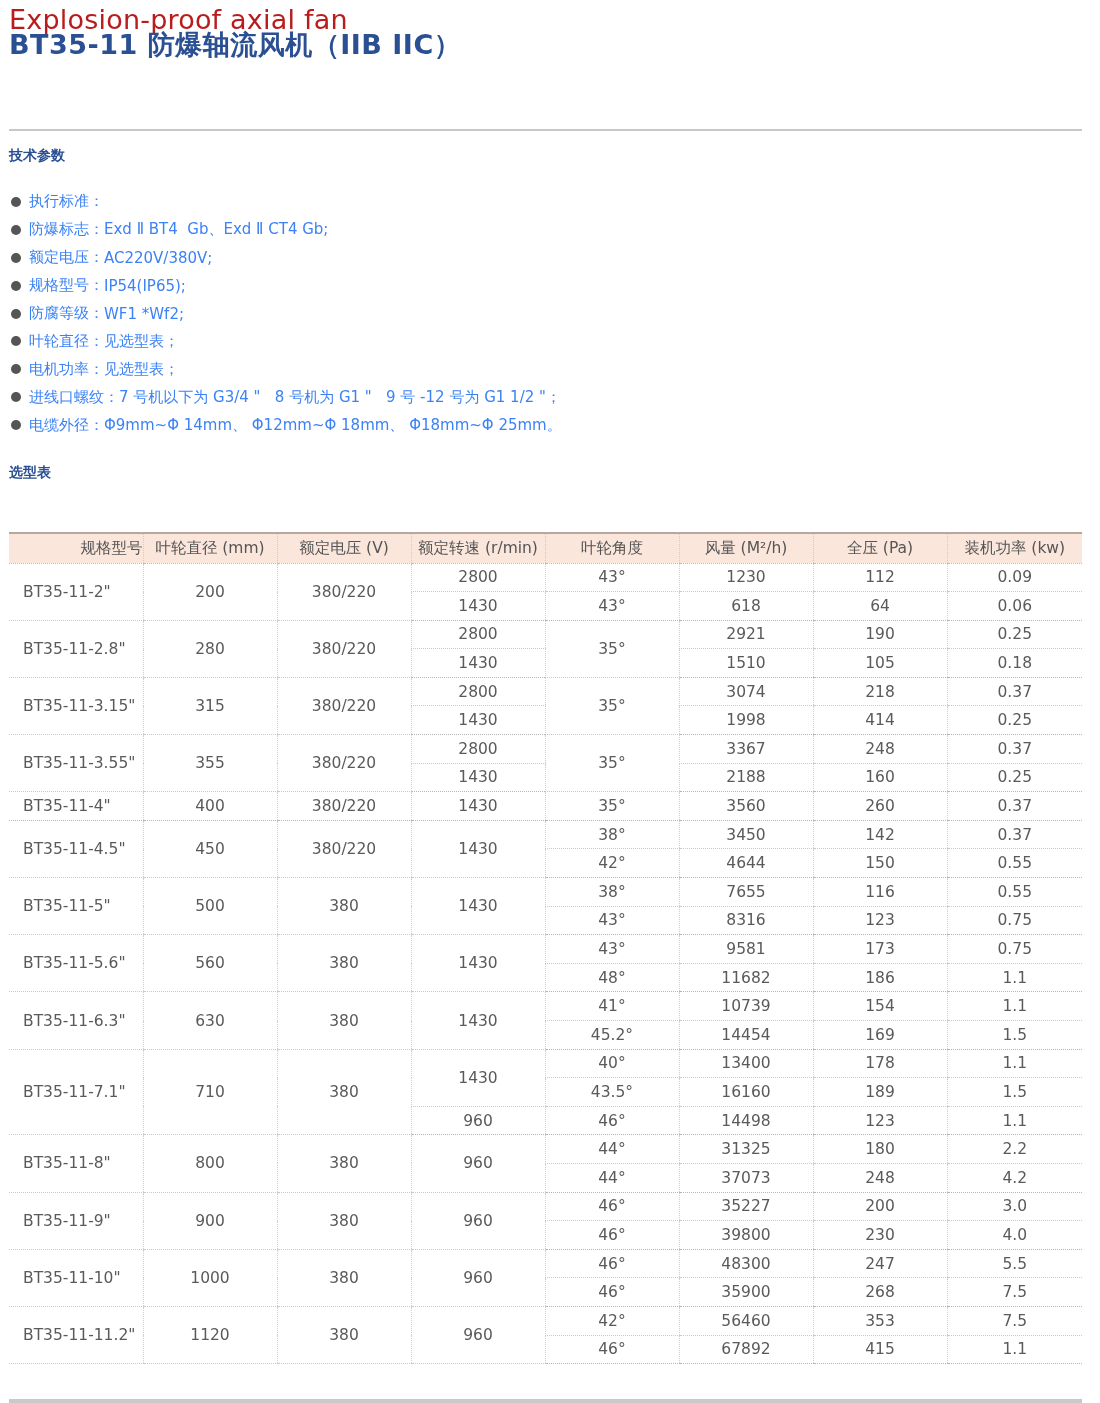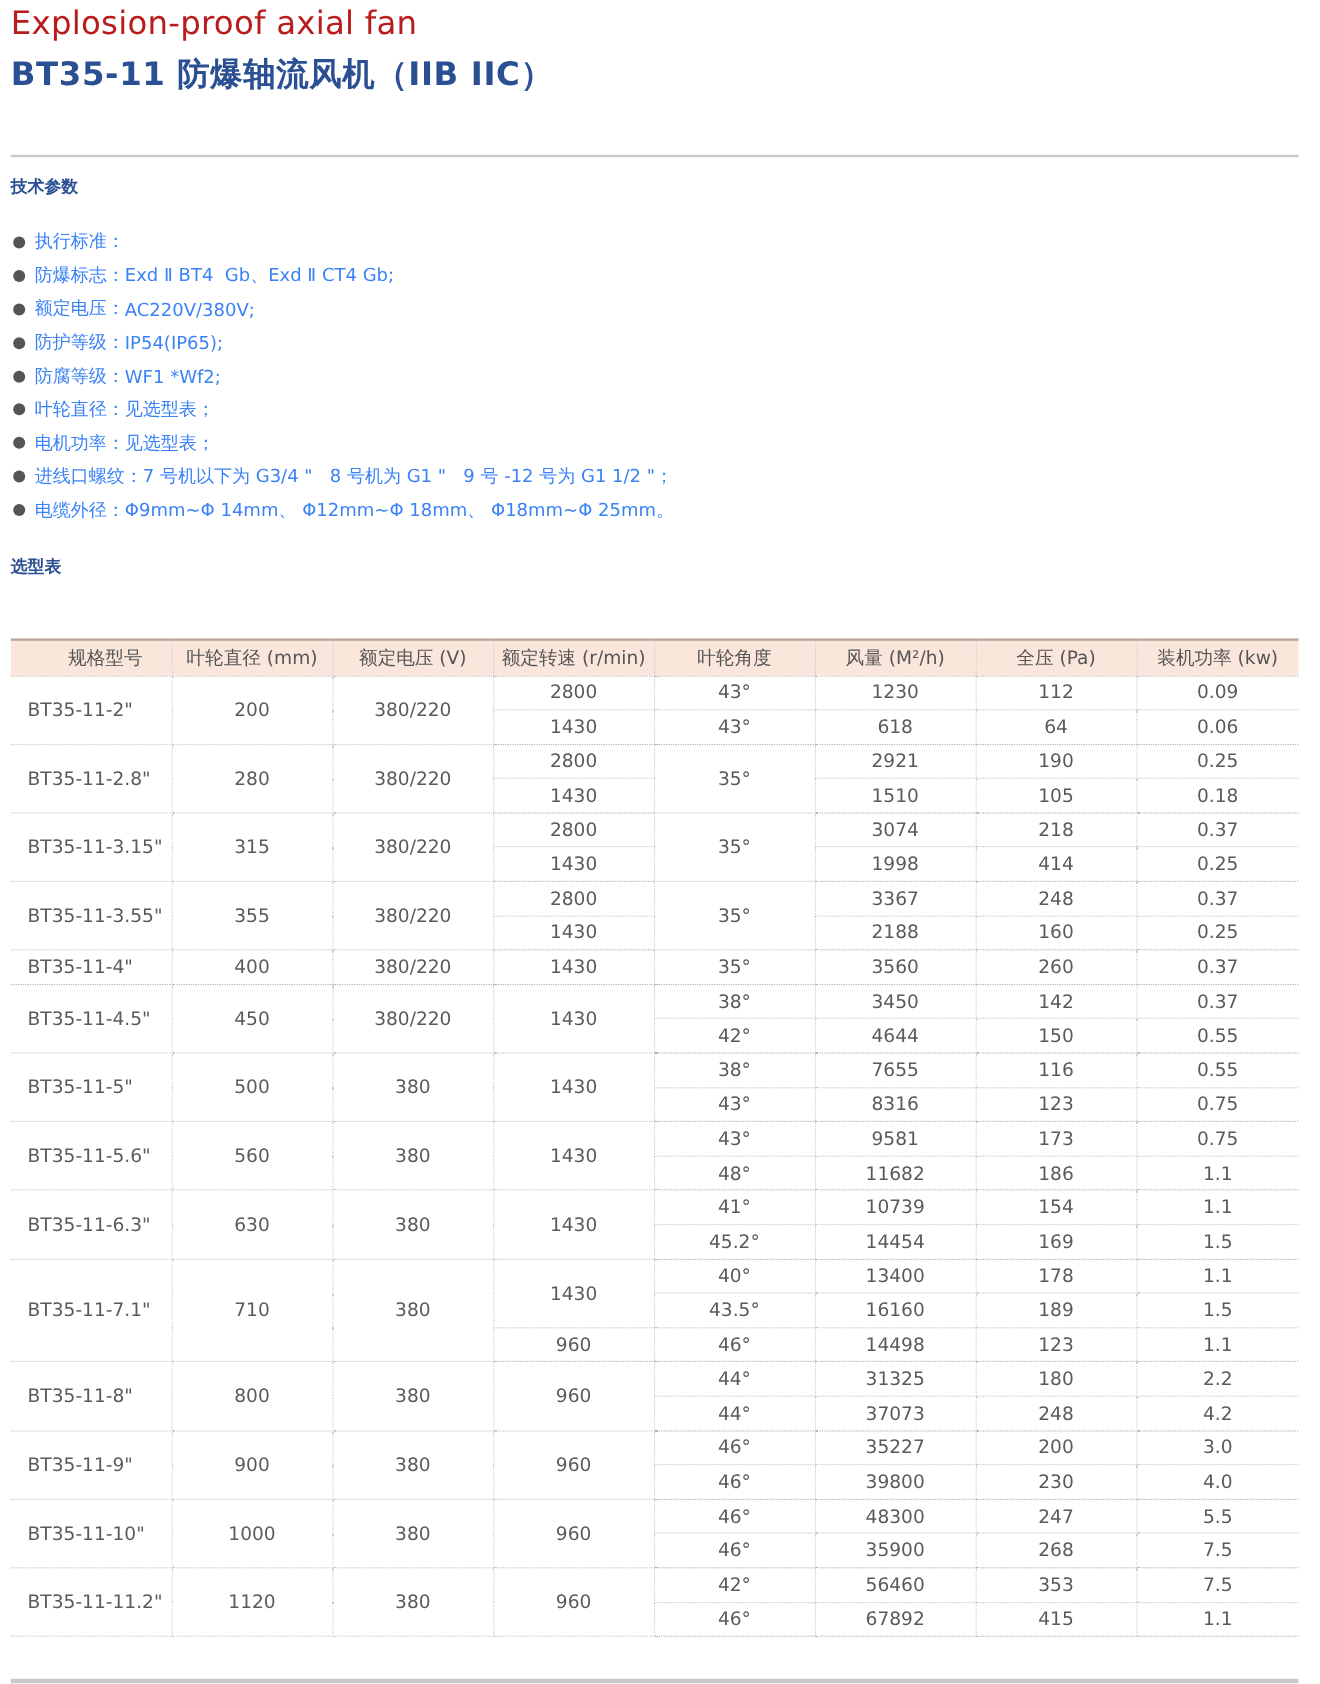--- a/index.html
+++ b/index.html
@@ -4,21 +4,21 @@
 <style>
   * { box-sizing: border-box; margin: 0; padding: 0; }
   html, body { width: 1100px; height: 1403px; background: #ffffff; overflow: hidden; }
   body { font-family: "DejaVu Sans", "Liberation Sans", sans-serif; color: #555; position: relative; }
 
   .title-en {
     position: absolute; left: 9px; top: 4px;
     font-size: 27px; color: #b91c1c; font-weight: normal; letter-spacing: 0.2px;
   }
   .title-cn {
-    position: absolute; left: 9px; top: 44px;
+    position: absolute; left: 9px; top: 27px;
     font-size: 27px; color: #2a4f93; font-weight: bold; letter-spacing: 0.5px;
   }
   .divider-top {
     position: absolute; left: 9px; top: 129px; width: 1073px; height: 2px;
     background: #c8c8c8;
   }
   .section-title {
     position: absolute; left: 9px;
     font-size: 14px; color: #2a4f93; font-weight: bold;
   }
@@ -37,21 +37,21 @@
     border-collapse: collapse; table-layout: fixed;
     font-size: 15.5px; color: #5a5a5a;
   }
   .sel-table thead tr { background: #fbe6dc; }
   .sel-table th {
     height: 30px; font-weight: normal; color: #555;
     border-top: 2px solid #b9a79f;
     border-bottom: 1px dotted #bbb;
     border-left: 1px dotted #ccc;
   }
-  .sel-table th:first-child { border-left: none; text-align: center; padding-left: 24px; }
+  .sel-table th:first-child { border-left: none; text-align: right; padding-left: 24px; }
   .sel-table td {
     height: 28.6px; text-align: center; vertical-align: middle;
     border-bottom: 1px dotted #c9c9c9;
     border-left: 1px dotted #d0d0d0;
     padding: 0;
   }
   .sel-table td.model { text-align: left; padding-left: 14px; border-left: none; }
   .sel-table tr.group-end td { border-bottom: 1px dotted #b5b5b5; }
 
   .divider-bottom {
@@ -65,21 +65,21 @@
 <div class="title-en">Explosion-proof axial fan</div>
 <div class="title-cn">BT35-11 防爆轴流风机（IIB  IIC）</div>
 <div class="divider-top"></div>
 
 <div class="section-title" style="top:147px;">技术参数</div>
 
 <ul class="spec-list">
   <li class="spec-item"><span class="bullet"></span><span>执行标准：</span></li>
   <li class="spec-item"><span class="bullet"></span><span>防爆标志：</span><span>Exd Ⅱ BT4  Gb、Exd Ⅱ CT4 Gb;</span></li>
   <li class="spec-item"><span class="bullet"></span><span>额定电压：</span><span>AC220V/380V;</span></li>
-  <li class="spec-item"><span class="bullet"></span><span>防护等级：</span><span>IP54(IP65);</span></li>
+  <li class="spec-item"><span class="bullet"></span><span>规格型号：</span><span>IP54(IP65);</span></li>
   <li class="spec-item"><span class="bullet"></span><span>防腐等级：</span><span>WF1 *Wf2;</span></li>
   <li class="spec-item"><span class="bullet"></span><span>叶轮直径：</span><span>见选型表；</span></li>
   <li class="spec-item"><span class="bullet"></span><span>电机功率：</span><span>见选型表；</span></li>
   <li class="spec-item"><span class="bullet"></span><span>进线口螺纹：</span><span>7 号机以下为 G3/4 "   8 号机为 G1 "   9 号 -12 号为 G1 1/2 "；</span></li>
   <li class="spec-item"><span class="bullet"></span><span>电缆外径：</span><span>Φ9mm~Φ 14mm、 Φ12mm~Φ 18mm、 Φ18mm~Φ 25mm。</span></li>
 </ul>
 
 <div class="section-title" style="top:464px;">选型表</div>
 
 <table class="sel-table">

